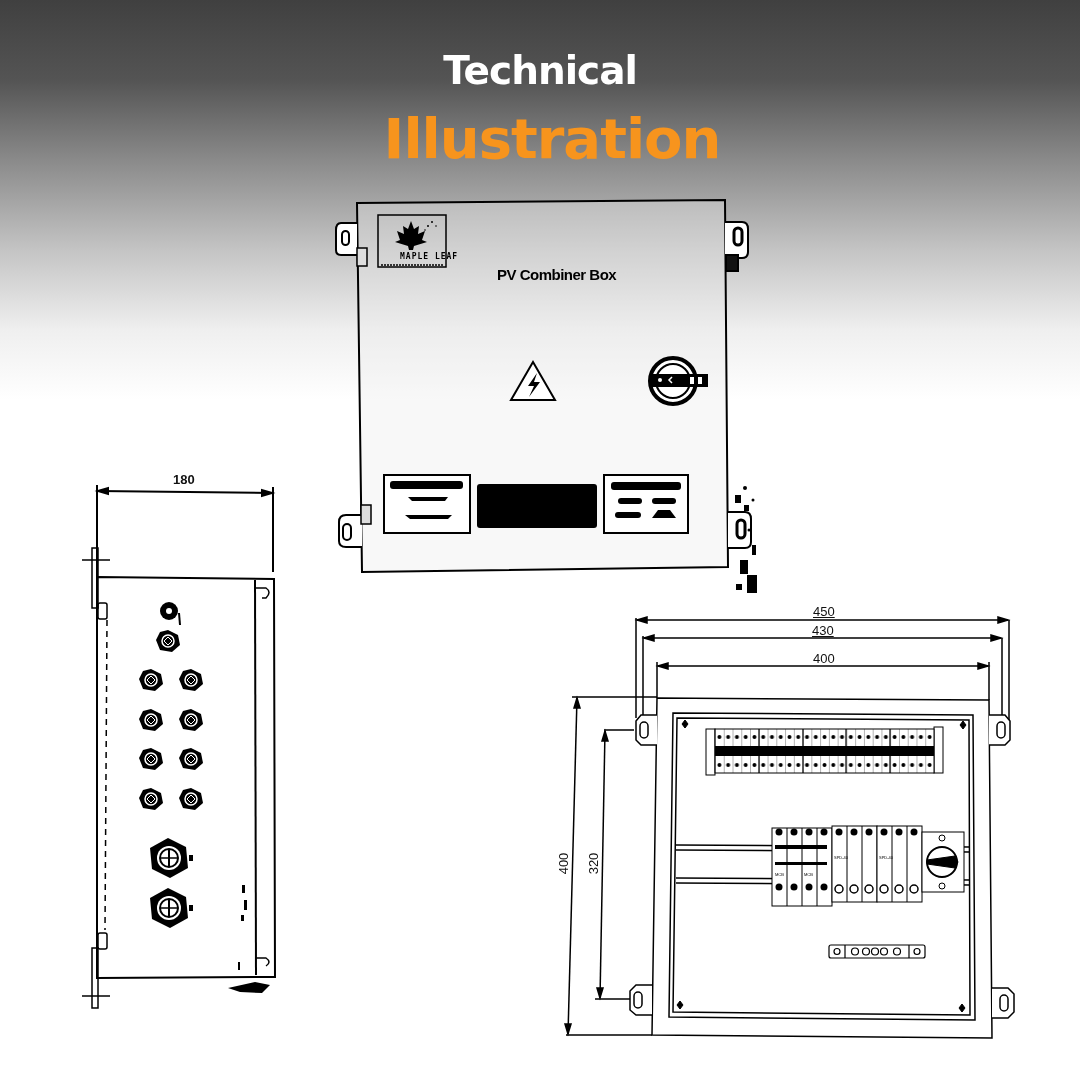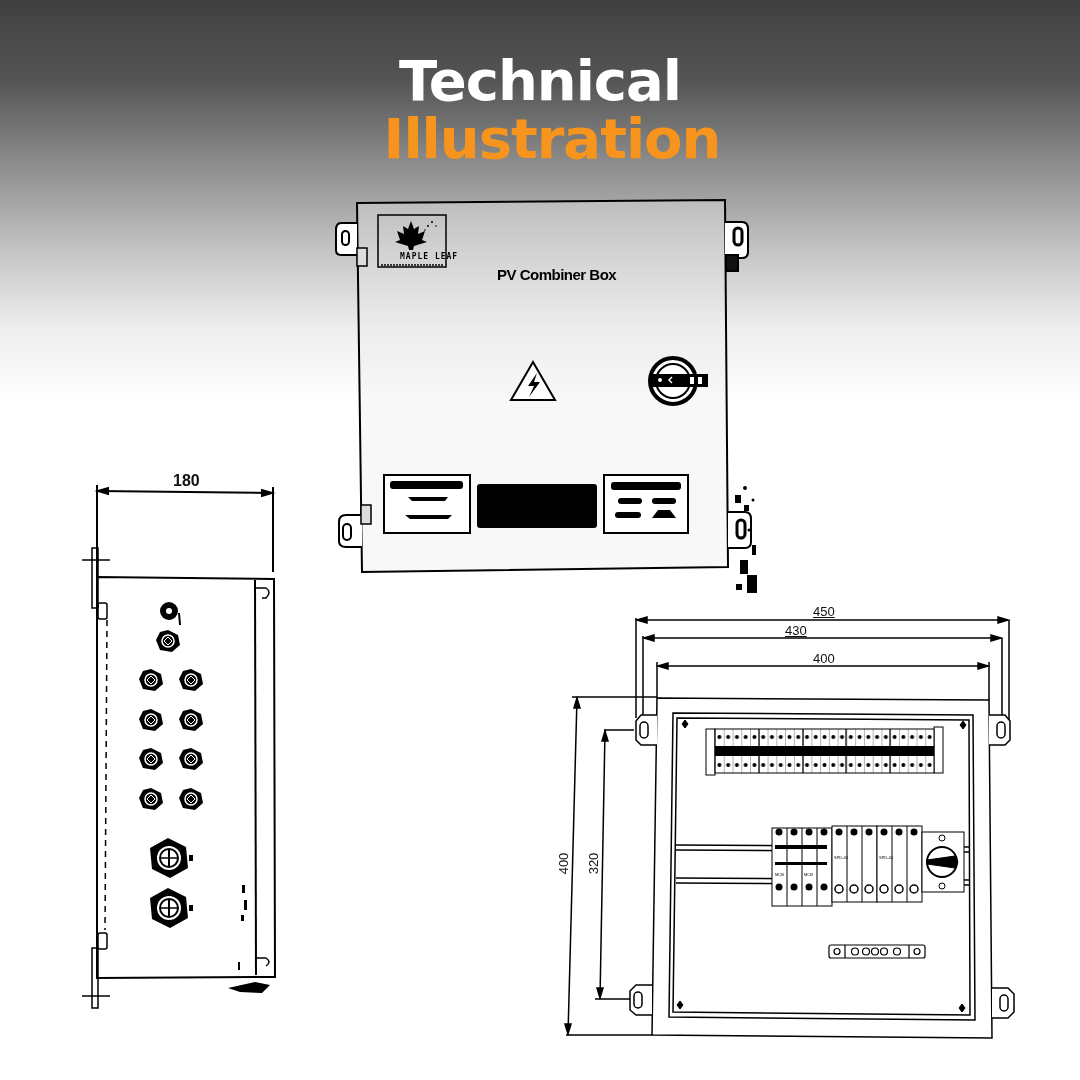--- a/index.html
+++ b/index.html
@@ -7,28 +7,28 @@
   body {
     position: relative;
     background: linear-gradient(180deg, #404040 0px, #545454 80px, #8a8a8a 160px, #c4c4c4 250px, #efefef 330px, #ffffff 400px, #ffffff 1080px);
     font-family: "Liberation Sans", sans-serif;
   }
   .title {
     position: absolute; left: 0; width: 1080px; text-align: center;
     font-family: "DejaVu Sans", sans-serif; font-weight: bold;
     letter-spacing: -1px;
   }
-  .title-line1 { top: 48px; font-size: 56px; color: #ffffff; }
+  .title-line1 { top: 48px; font-size: 39px; color: #ffffff; }
   .title-line2 { top: 106px; font-size: 56px; color: #f7941d; margin-left: 12px; }
   svg.drawing { position: absolute; left: 0; top: 0; }
   .dim-label {
     position: absolute; font-family: "Liberation Sans", sans-serif;
     font-size: 13px; color: #111; font-weight: normal;
   }
-  .dim-label.bold { font-weight: bold; font-size: 16px; }
+  .dim-label.bold { font-weight: bold; font-size: 13px; }
   .dim-vert { transform: rotate(-90deg); transform-origin: center center; }
   .panel-text {
     position: absolute; font-family: Liberation Sans, sans-serif;
     font-size: 15px; font-weight: bold; color: #000; letter-spacing: -0.5px;
   }
   .logo-text {
     position: absolute; font-family: "DejaVu Sans Mono", monospace;
     font-size: 8px; font-weight: bold; color: #000; letter-spacing: 1px;
   }
   .tiny-label {
@@ -309,21 +309,21 @@
     <circle cx="897" cy="951.5" r="3.5"></circle>
   </g>
 </svg>
 
 <div class="logo-text" style="left:380px; top:252px;margin-left:20px;">MAPLE LEAF</div>
 <div class="panel-text" style="left:497px; top:266px;">PV Combiner Box</div>
 
 <div class="dim-label bold" style="left:173px; top:472px;">180</div>
 
 <div class="dim-label" style="left:813px; top:604px;text-decoration:underline;">450</div>
-<div class="dim-label" style="left:785px; top:623px;text-decoration:underline;">430</div>
+<div class="dim-label" style="left:812px; top:623px;text-decoration:underline;">430</div>
 <div class="dim-label" style="left:813px; top:651px;">400</div>
 <div class="dim-label dim-vert" style="left:553px; top:856px;">400</div>
 <div class="dim-label dim-vert" style="left:583px; top:856px;">320</div>
 
 <div class="tiny-label" style="left:775px; top:872px;">MCB</div>
 <div class="tiny-label" style="left:804px; top:872px;">MCB</div>
 <div class="tiny-label" style="left:834px; top:855px;">SPD-40</div>
 <div class="tiny-label" style="left:879px; top:855px;">SPD-40</div>
 
 </body></html>

